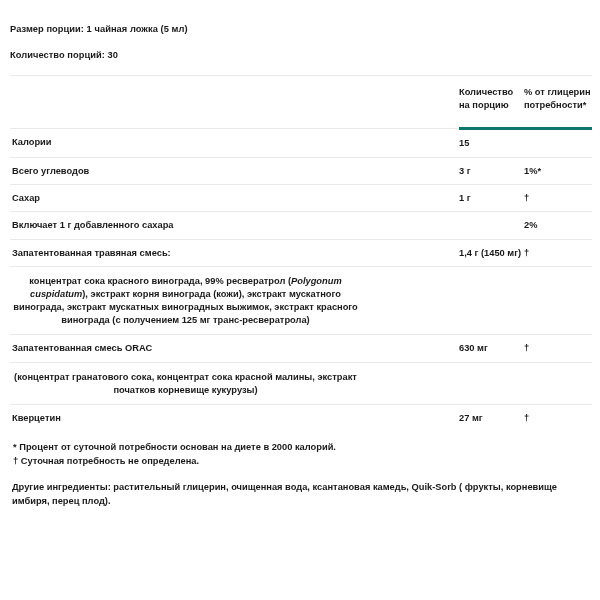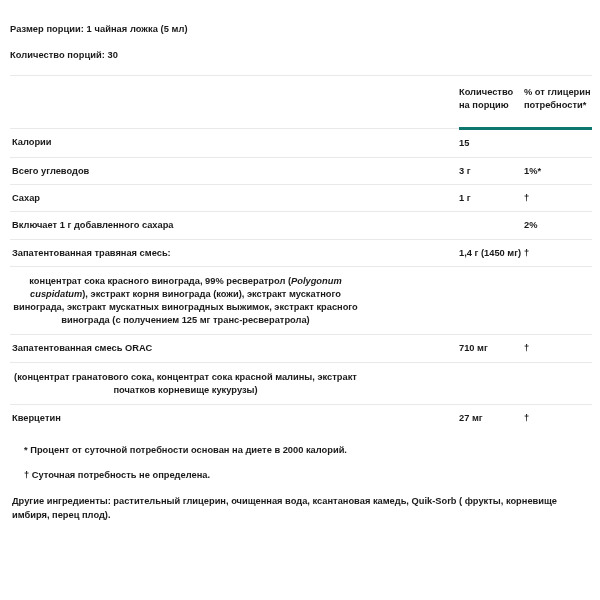--- a/index.html
+++ b/index.html
@@ -82,21 +82,21 @@
 
   
   .below {
     margin-top: 9px;
   }
   .foot {
     font-size: 9.3px;
     font-weight: bold;
     line-height: 1.42;
     color: #1a1a1a;
-    margin: 12px;
+    margin: 1px;
     padding-left: 2px;
   }
   .para {
     font-size: 9.3px;
     font-weight: bold;
     line-height: 1.45;
     color: #1a1a1a;
     margin: 13px 0 0 0;
     padding-left: 2px;
     padding-right: 2px;
@@ -144,21 +144,21 @@
           <td class="col-amount">1,4 г (1450 мг)</td>
           <td class="col-dv">†</td>
         </tr>
         <tr class="sub-row">
           <td class="col-name">концентрат сока красного винограда, 99% ресвератрол (<span class="ital">Polygonum cuspidatum</span>), экстракт корня винограда (кожи), экстракт мускатного винограда, экстракт мускатных виноградных выжимок, экстракт красного винограда (с получением 125 мг транс-ресвератрола)</td>
           <td class="col-amount"></td>
           <td class="col-dv"></td>
         </tr>
         <tr>
           <td class="col-name">Запатентованная смесь ORAC</td>
-          <td class="col-amount">710 мг</td>
+          <td class="col-amount">630 мг</td>
           <td class="col-dv">†</td>
         </tr>
         <tr class="sub-row">
           <td class="col-name">(концентрат гранатового сока, концентрат сока красной малины, экстракт початков корневище кукурузы)</td>
           <td class="col-amount"></td>
           <td class="col-dv"></td>
         </tr>
         <tr>
           <td class="col-name">Кверцетин</td>
           <td class="col-amount">27 мг</td>

